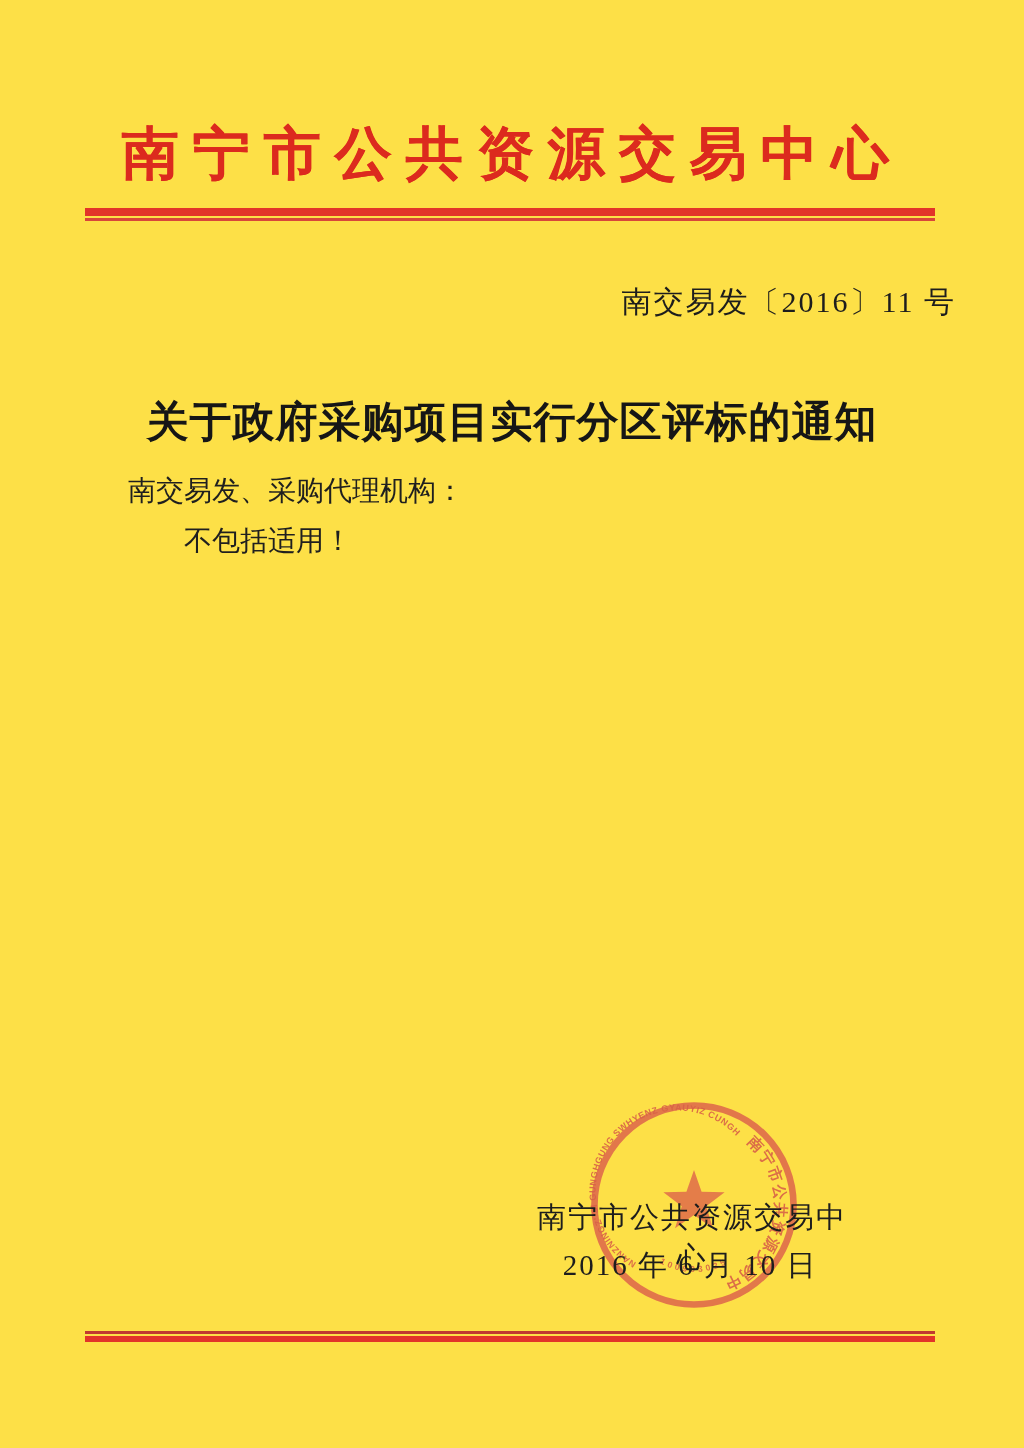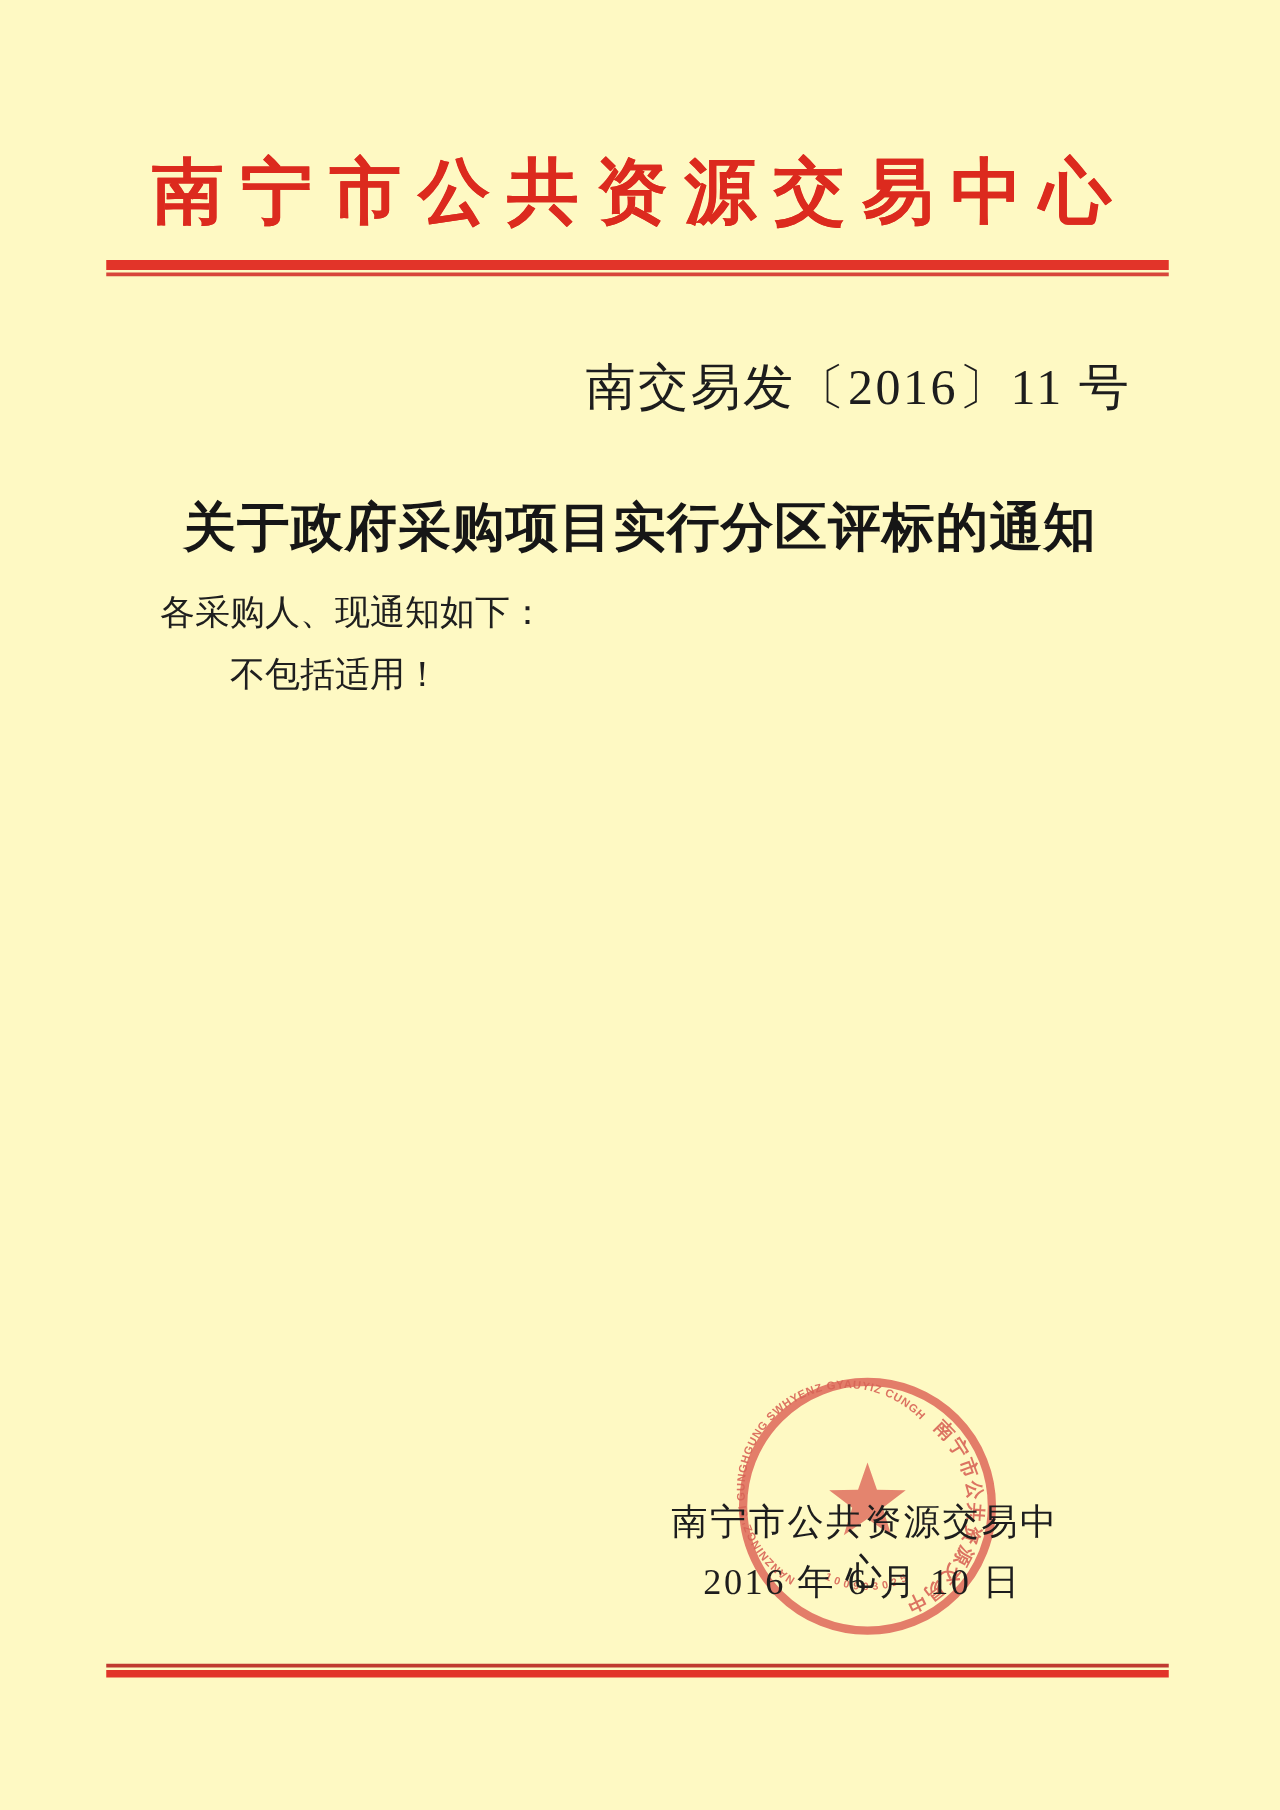--- a/index.html
+++ b/index.html
@@ -4,21 +4,21 @@
 <style>
   * { margin: 0; padding: 0; box-sizing: border-box; }
   html, body { background: #9a9a9a; }
   body { font-family: "Liberation Serif", "DejaVu Serif", serif; }
 
   .page {
     position: relative;
     width: 1024px;
     height: 1448px;
     margin: 0 auto;
-    background: #fef9c3;
+    background: #fde047;
     overflow: hidden;
     color: #222;
   }
 
   
   .letterhead {
     position: absolute;
     top: 116px;
     left: 0;
     width: 100%;
@@ -40,23 +40,23 @@
   .rule-bottom .thin { height: 3px; background: #c03a30; }
   .rule-bottom .gap { height: 2px; background: transparent; }
   .rule-bottom .thick { height: 6px; background: #e23429; }
 
   
   .doc-number {
     position: absolute;
     top: 282px;
     left: 0;
     width: 100%;
-    padding-right: 119px;
+    padding-right: 68px;
     text-align: right;
-    font-size: 40px;
+    font-size: 30px;
     color: #1d1d1d;
     letter-spacing: 2px;
   }
 
   
   .doc-title {
     position: absolute;
     top: 362px;
     left: 0;
     width: 100%;
@@ -129,21 +129,21 @@
     <div class="thick"></div>
     <div class="gap"></div>
     <div class="thin"></div>
   </div>
 
   <div class="doc-number">南交易发〔2016〕11 号</div>
 
   <div class="doc-title">关于政府采购项目实行分区评标的通知</div>
 
   <div class="doc-body">
-    <p>各采购人、现通知如下：</p>
+    <p>南交易发、采购代理机构：</p>
     <p class="indent">不包括适用！</p>
   </div>
 
   <div class="stamp">
     <svg viewBox="0 0 230 230" xmlns="http://www.w3.org/2000/svg">
       <defs>
         <path id="arc-latin" d="M 54.2 175.8 A 86 86 0 1 1 158 40.5" fill="none"></path>
         <path id="arc-cn" d="M 170.3 49.1 A 86 86 0 0 1 137.3 198.1" fill="none"></path>
         <path id="arc-serial" d="M 78.6 176.2 A 74 74 0 0 0 151.4 176.2" fill="none"></path>
       </defs>

